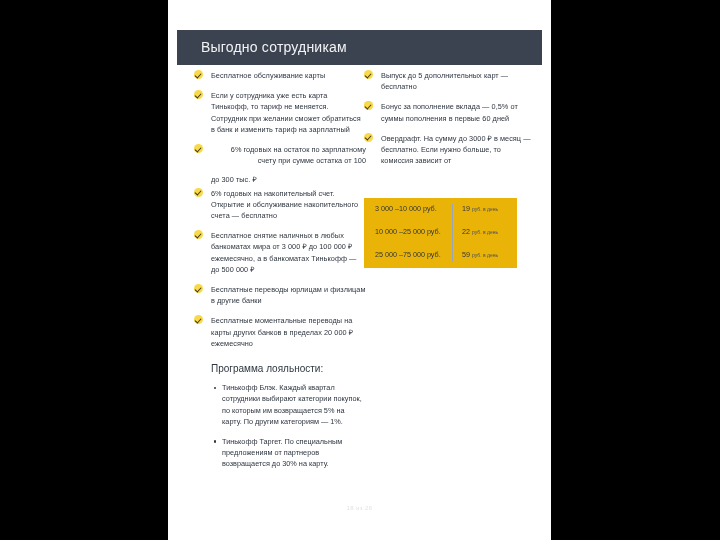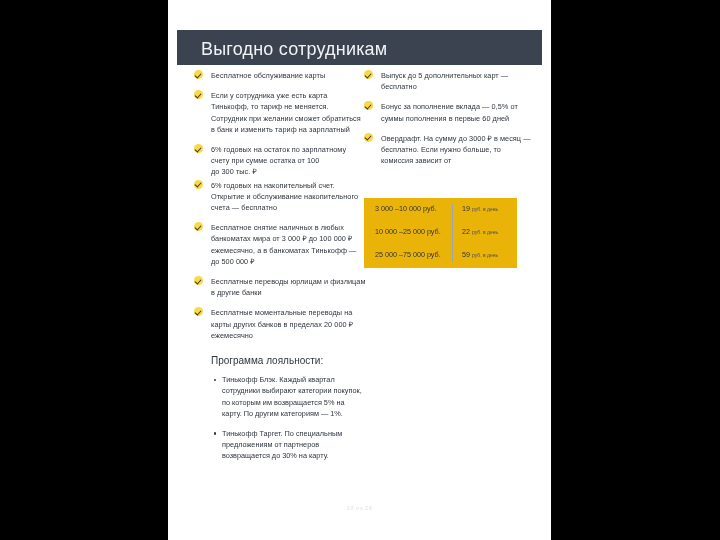--- a/index.html
+++ b/index.html
@@ -33,21 +33,21 @@
     left: 9px;
     top: 30px;
     width: 365px;
     height: 35px;
     background: #3c4350;
   }
   #header-title {
     position: absolute;
     left: 24px;
     top: 9px;
-    font-size: 18px;
+    font-size: 14px;
     color: #f2f3f5;
     letter-spacing: 0.2px;
     white-space: nowrap;
   }
   .column {
     position: absolute;
     top: 70px;
   }
   #col-left  { left: 26px;  width: 172px; }
   #col-right { left: 196px; width: 168px; }
@@ -55,21 +55,21 @@
   .bullet {
     position: relative;
     padding-left: 17px;
     margin-bottom: 9px;
     font-size: 7.3px;
     line-height: 11.2px;
     color: #2f3640;
     letter-spacing: 0.05px;
   }
   .bullet.tight { margin-bottom: 2px; }
-  .bullet.nogap { margin-bottom: 0px; }
+  .bullet.nogap { margin-bottom: 8px; text-align: right; }
 
   .check-icon {
     position: absolute;
     left: 0px;
     top: 0px;
     width: 9px;
     height: 9px;
     border-radius: 50%;
     background: #f7d94a;
   }

